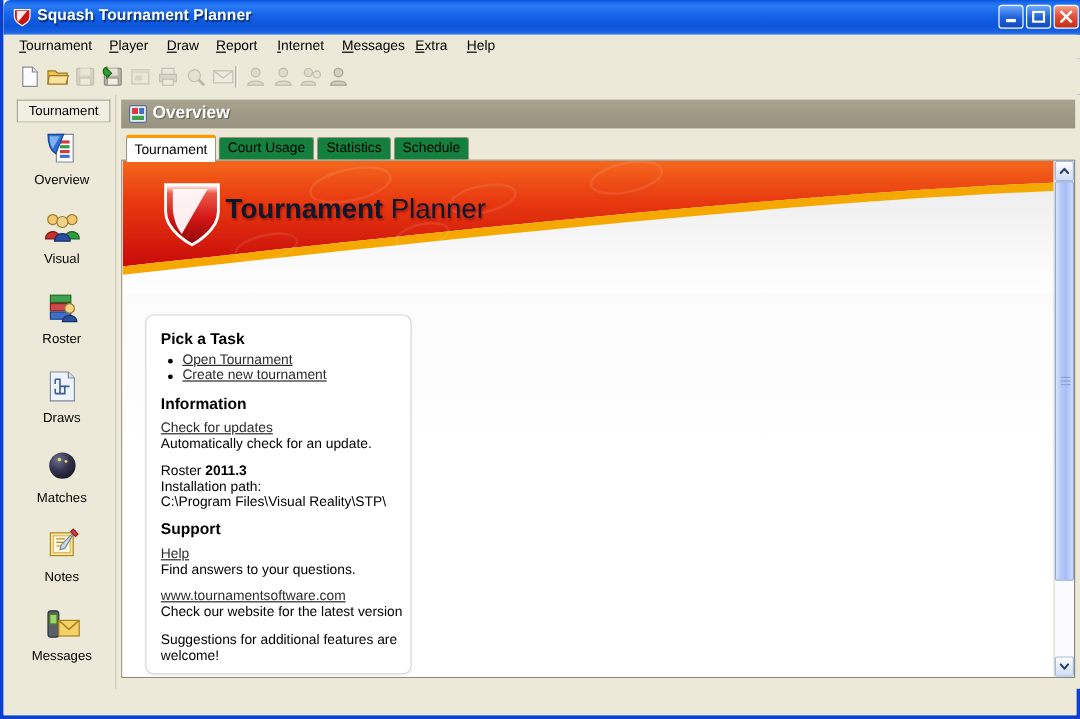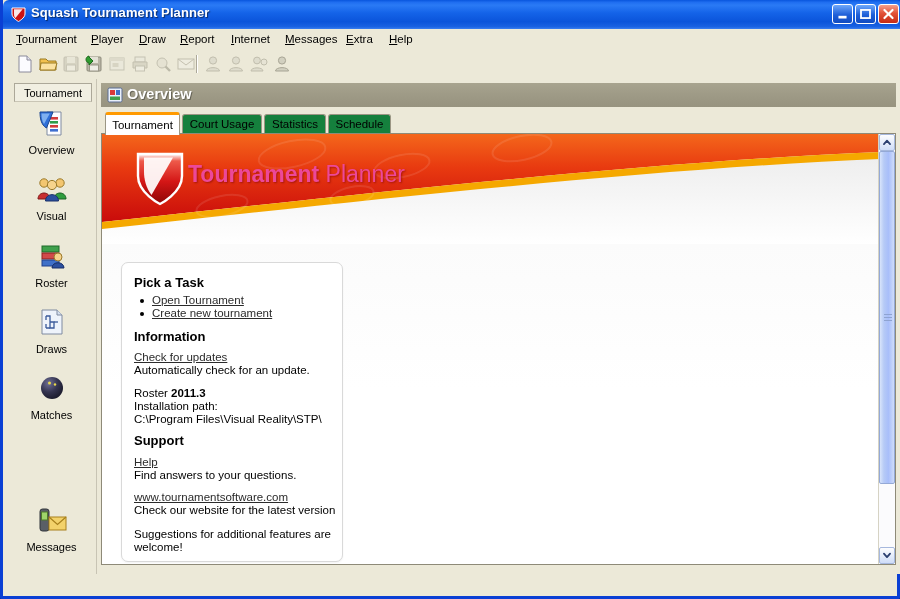--- a/index.html
+++ b/index.html
@@ -148,21 +148,21 @@
   }
 
   
   #banner{
     position:absolute;left:0;top:0;width:778px;height:110px;
     overflow:hidden;
   }
   #banner svg{display:block;}
   #banner-text{
     position:absolute;left:86px;top:27px;
-    font-size:23px;color:#ec4899;
+    font-size:23px;color:#0f172a;
     text-shadow:1px 1px 2px rgba(120,0,0,.55);
     white-space:nowrap;
   }
   #banner-text b{font-weight:bold;}
   #banner-text span{font-weight:normal;}
   #banner-shield{position:absolute;left:33px;top:17px;width:50px;height:56px;}
 
   
   #content-body{
     position:absolute;left:0;top:110px;width:778px;height:320px;
@@ -428,20 +428,30 @@
               <stop offset="100%" stop-color="#1b1b2c"></stop>
         </radialGradient>
           </defs>
         <circle cx="17" cy="17" r="11" fill="url(#ballg)"></circle>
         <circle cx="14.5" cy="12" r="1.5" fill="#e8d84a"></circle>
         <circle cx="20" cy="13.5" r="1.2" fill="#e8d84a"></circle>
       </svg>
       <span class="side-lbl">Matches</span>
     </div>
 
+    <div class="side-item" style="top:358px">
+      <svg class="side-ico" viewBox="0 0 34 34">
+        <rect x="7" y="7" width="19" height="19" fill="#fbe29a" stroke="#b08a1e"></rect>
+        <rect x="9.5" y="9.5" width="14" height="14" fill="#fff7df" stroke="#d6b96a"></rect>
+        <path d="M12,12 L19,12 M12,15 L19,15 M12,18 L17,18" stroke="#b08a1e" stroke-width="1"></path>
+        <path d="M28,5 L16,17 L15,21 L19,20 Z" fill="#cfd6e4" stroke="#7e8aa0"></path>
+        <path d="M26,4 L30,8 L28,10 L24,6 Z" fill="#d94040" stroke="#8c2020"></path>
+      </svg>
+      <span class="side-lbl">Notes</span>
+    </div>
 
     <div class="side-item" style="top:424px">
       <svg class="side-ico" viewBox="0 0 34 34">
         <rect x="5" y="6" width="9" height="22" rx="2.5" fill="#5a5f66" stroke="#30343a"></rect>
         <rect x="6.5" y="9" width="6" height="8" fill="#9fd66a" stroke="#4f7a2a"></rect>
         <rect x="14" y="14" width="17" height="13" fill="#f3d26a" stroke="#a8801c"></rect>
         <path d="M14,14 L22.5,21.5 L31,14" fill="none" stroke="#a8801c" stroke-width="1.2"></path>
       </svg>
       <span class="side-lbl">Messages</span>
     </div>

